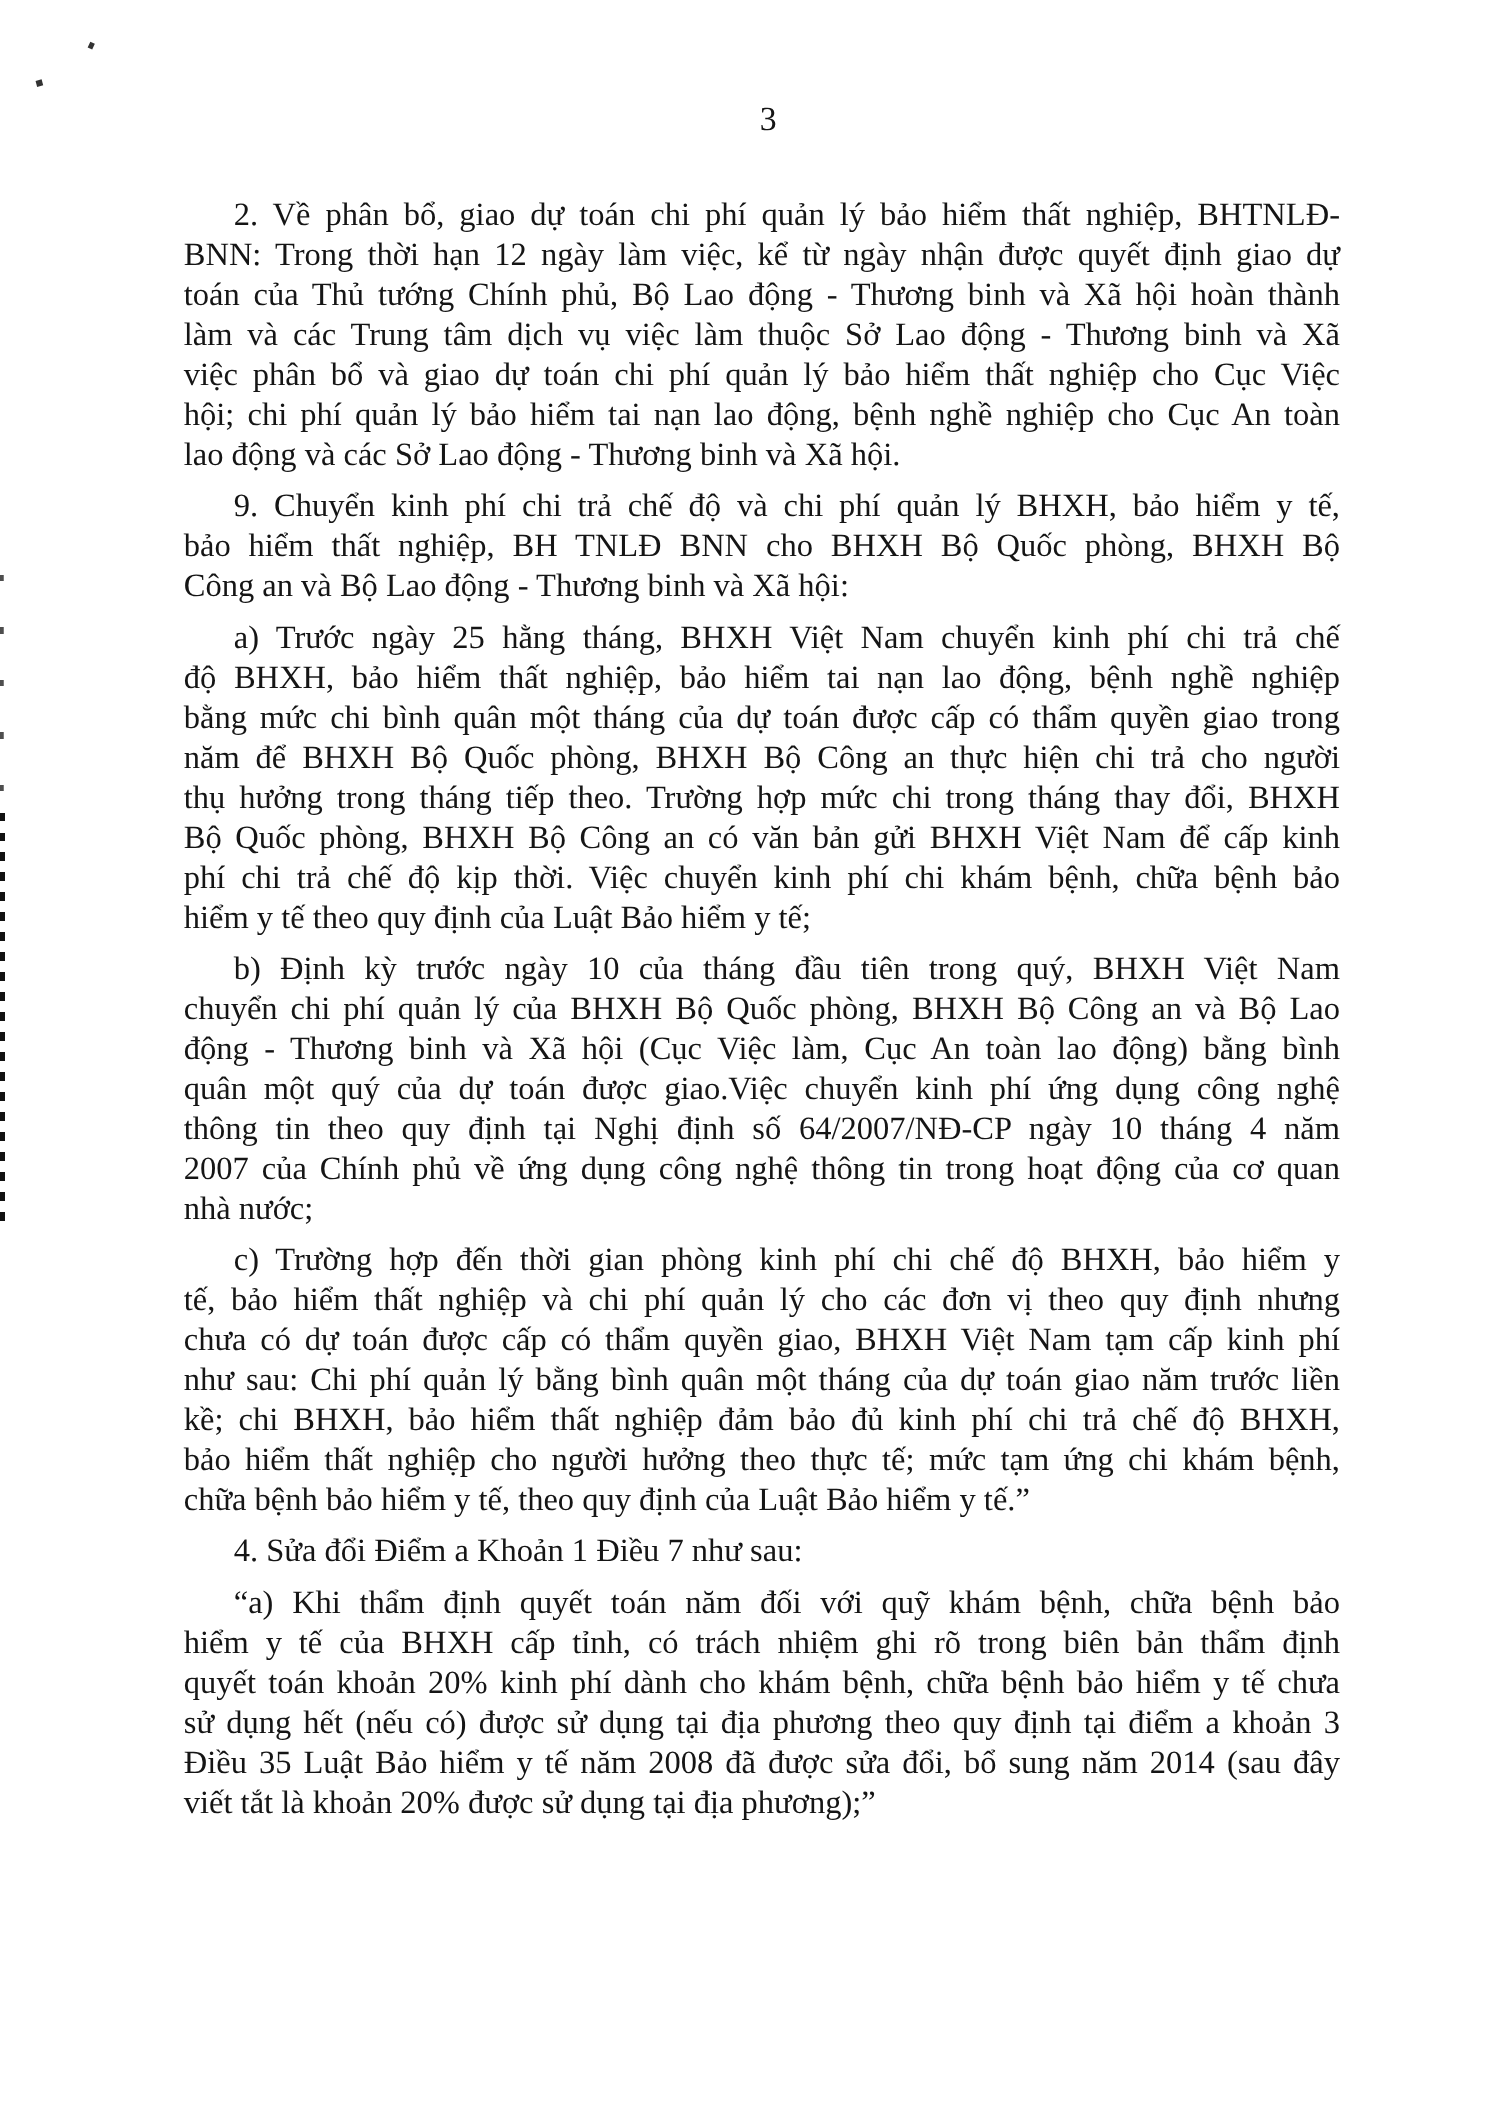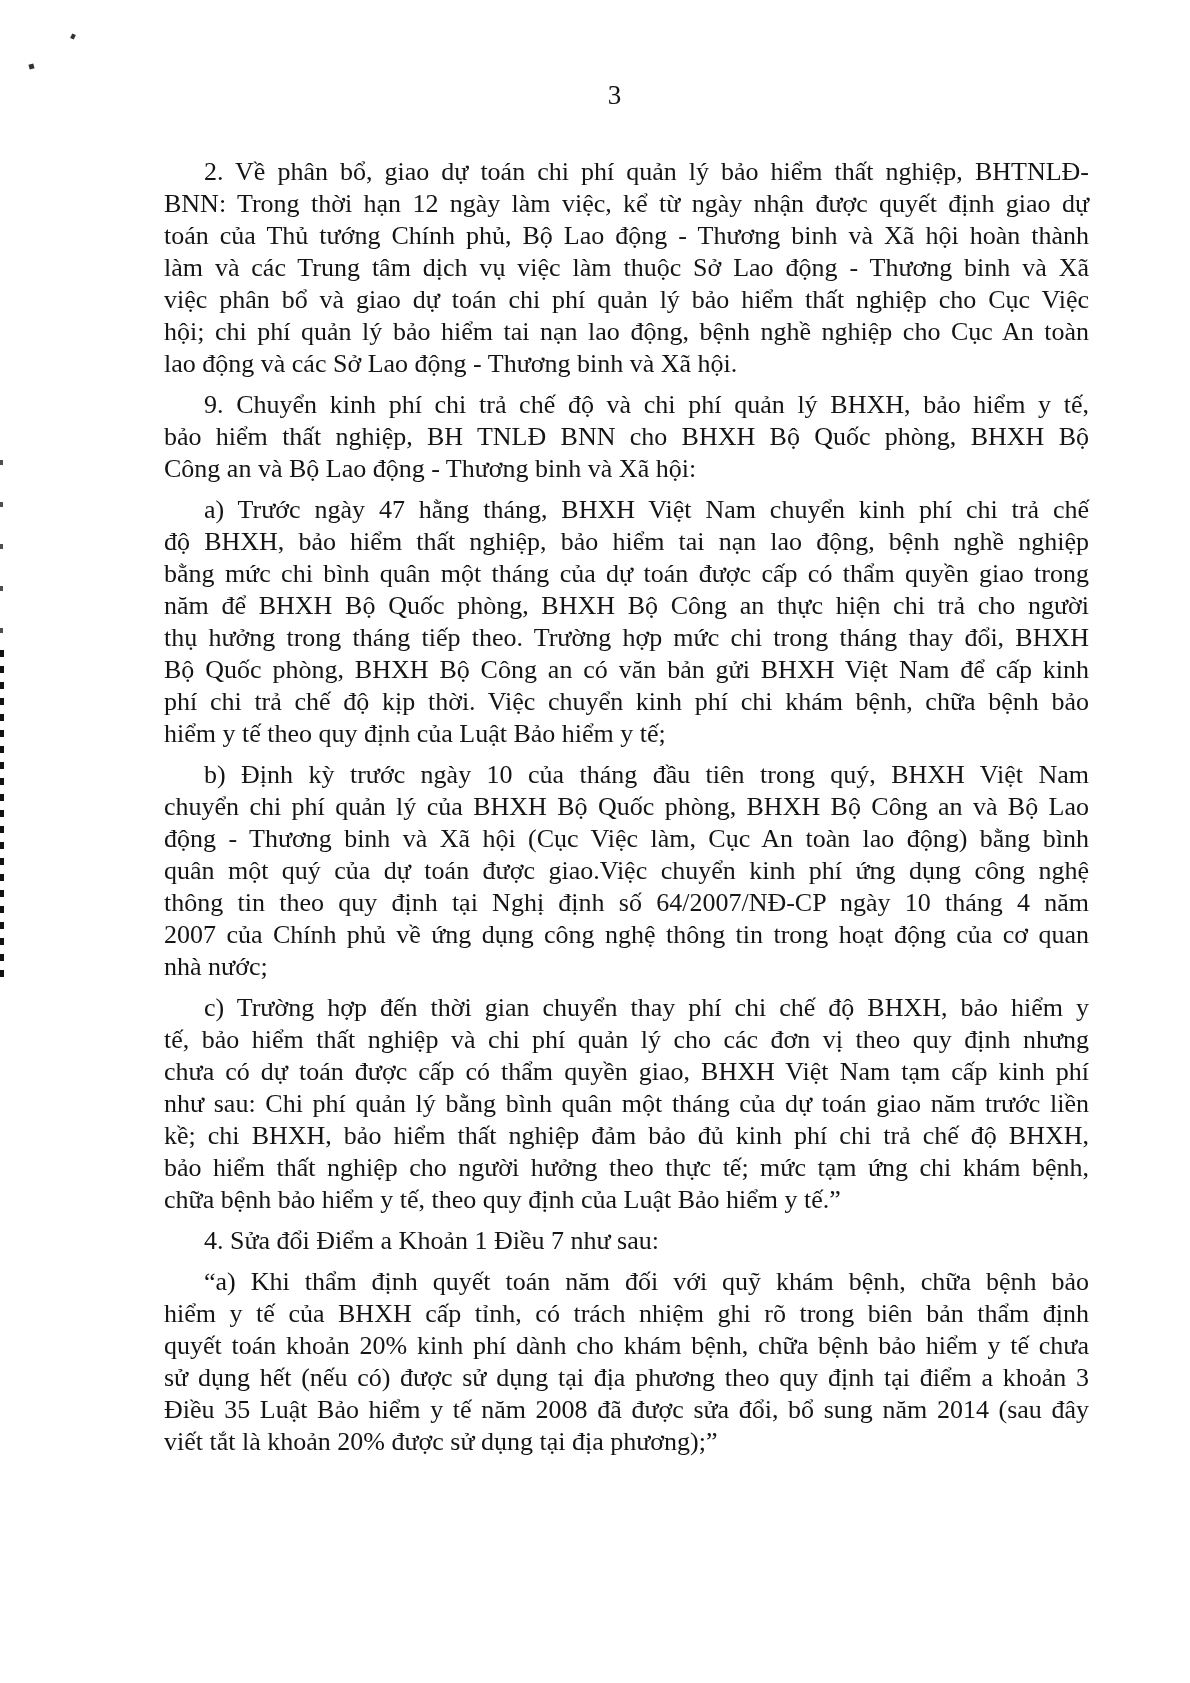--- a/index.html
+++ b/index.html
@@ -20,21 +20,21 @@
     top: 80px;
     left: 152px;
     width: 925px;
     text-align: center;
     font-size: 27px;
     line-height: 30px;
   }
   .doc {
     position: absolute;
     top: 156px;
-    left: 164px;
+    left: 147px;
     width: 925px;
     font-size: 26px;
     line-height: 32px;
   }
   p.para {
     margin: 0 0 9px 0;
     padding: 0;
   }
   .line {
     display: block;
@@ -96,40 +96,40 @@
       <span class="line j">việc phân bổ và giao dự toán chi phí quản lý bảo hiểm thất nghiệp cho Cục Việc</span>
       <span class="line j">hội; chi phí quản lý bảo hiểm tai nạn lao động, bệnh nghề nghiệp cho Cục An toàn</span>
       <span class="line last">lao động và các Sở Lao động - Thương binh và Xã hội.</span>
     </p>
     <p class="para">
       <span class="line first j">9. Chuyển kinh phí chi trả chế độ và chi phí quản lý BHXH, bảo hiểm y tế,</span>
       <span class="line j">bảo hiểm thất nghiệp, BH TNLĐ BNN cho BHXH Bộ Quốc phòng, BHXH Bộ</span>
       <span class="line last">Công an và Bộ Lao động - Thương binh và Xã hội:</span>
     </p>
     <p class="para">
-      <span class="line first j">a) Trước ngày 47 hằng tháng, BHXH Việt Nam chuyển kinh phí chi trả chế</span>
+      <span class="line first j">a) Trước ngày 25 hằng tháng, BHXH Việt Nam chuyển kinh phí chi trả chế</span>
       <span class="line j">độ BHXH, bảo hiểm thất nghiệp, bảo hiểm tai nạn lao động, bệnh nghề nghiệp</span>
       <span class="line j">bằng mức chi bình quân một tháng của dự toán được cấp có thẩm quyền giao trong</span>
       <span class="line j">năm để BHXH Bộ Quốc phòng, BHXH Bộ Công an thực hiện chi trả cho người</span>
       <span class="line j">thụ hưởng trong tháng tiếp theo. Trường hợp mức chi trong tháng thay đổi, BHXH</span>
       <span class="line j">Bộ Quốc phòng, BHXH Bộ Công an có văn bản gửi BHXH Việt Nam để cấp kinh</span>
       <span class="line j">phí chi trả chế độ kịp thời. Việc chuyển kinh phí chi khám bệnh, chữa bệnh bảo</span>
       <span class="line last">hiểm y tế theo quy định của Luật Bảo hiểm y tế;</span>
     </p>
     <p class="para">
       <span class="line first j">b) Định kỳ trước ngày 10 của tháng đầu tiên trong quý, BHXH Việt Nam</span>
       <span class="line j">chuyển chi phí quản lý của BHXH Bộ Quốc phòng, BHXH Bộ Công an và Bộ Lao</span>
       <span class="line j">động - Thương binh và Xã hội (Cục Việc làm, Cục An toàn lao động) bằng bình</span>
       <span class="line j">quân một quý của dự toán được giao.Việc chuyển kinh phí ứng dụng công nghệ</span>
       <span class="line j">thông tin theo quy định tại Nghị định số 64/2007/NĐ-CP ngày 10 tháng 4 năm</span>
       <span class="line j">2007 của Chính phủ về ứng dụng công nghệ thông tin trong hoạt động của cơ quan</span>
       <span class="line last">nhà nước;</span>
     </p>
     <p class="para">
-      <span class="line first j">c) Trường hợp đến thời gian chuyển thay phí chi chế độ BHXH, bảo hiểm y</span>
+      <span class="line first j">c) Trường hợp đến thời gian phòng kinh phí chi chế độ BHXH, bảo hiểm y</span>
       <span class="line j">tế, bảo hiểm thất nghiệp và chi phí quản lý cho các đơn vị theo quy định nhưng</span>
       <span class="line j">chưa có dự toán được cấp có thẩm quyền giao, BHXH Việt Nam tạm cấp kinh phí</span>
       <span class="line j">như sau: Chi phí quản lý bằng bình quân một tháng của dự toán giao năm trước liền</span>
       <span class="line j">kề; chi BHXH, bảo hiểm thất nghiệp đảm bảo đủ kinh phí chi trả chế độ BHXH,</span>
       <span class="line j">bảo hiểm thất nghiệp cho người hưởng theo thực tế; mức tạm ứng chi khám bệnh,</span>
       <span class="line last">chữa bệnh bảo hiểm y tế, theo quy định của Luật Bảo hiểm y tế.”</span>
     </p>
     <p class="para">
       <span class="line first last">4. Sửa đổi Điểm a Khoản 1 Điều 7 như sau:</span>
     </p>

